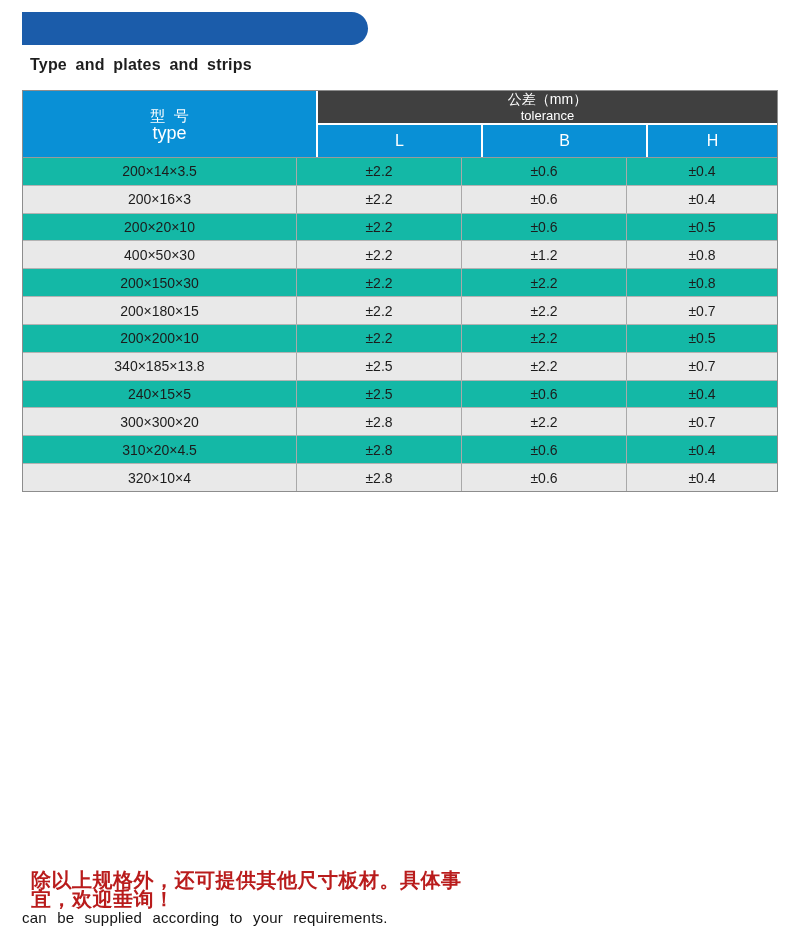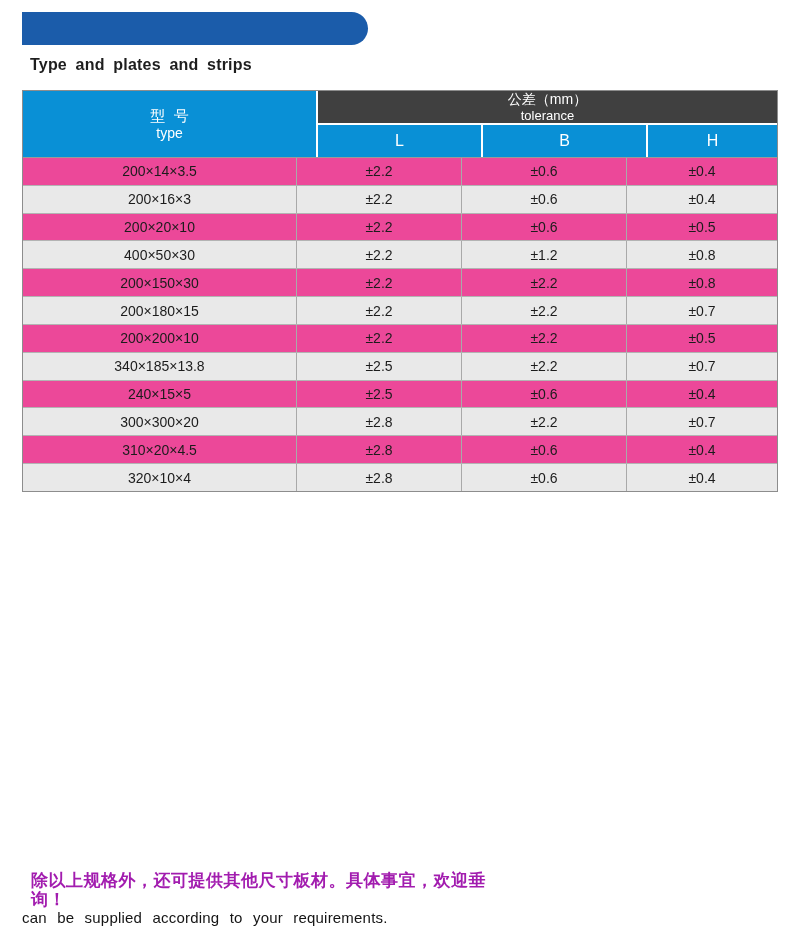--- a/index.html
+++ b/index.html
@@ -21,46 +21,46 @@
   
   .spec-table{
     position:absolute;left:22px;top:90px;width:756px;
     border:1px solid #8d8d8d;box-sizing:border-box;background:#fff;
   }
   .thead{display:flex;background:#ffffff;}
   .th{background:#0990d6;color:#fff;display:flex;flex-direction:column;
       align-items:center;justify-content:center;box-sizing:border-box;}
   .th-type{width:295px;border-right:2px solid #fff;height:66px;}
   .th-type .cn{font-size:15px;line-height:19px;white-space:pre;}
-  .th-type .en{font-size:14px;line-height:17px;}
+  .th-type .en{font-size:18px;line-height:17px;}
   .th-tol-wrap{flex:1;display:flex;flex-direction:column;}
   .tol-main{height:34px;border-bottom:2px solid #fff;box-sizing:border-box;
       background:#404040;color:#fff;display:flex;flex-direction:column;
       align-items:center;justify-content:space-between;}
   .tol-main .cn{font-size:14px;line-height:16px;}
   .tol-main .en{font-size:13px;line-height:15px;}
   .tol-sub{display:flex;height:32px;}
   .sub{background:#0990d6;color:#fff;display:flex;align-items:center;
       justify-content:center;font-size:16px;box-sizing:border-box;}
   .sub-l,.sub-b{width:165px;border-right:2px solid #fff;}
   .sub-h{flex:1;}
   .tbody{height:333px;display:flex;flex-direction:column;border-top:1px solid #9a9a9a;}
-  .trow{flex:1;display:flex;border-top:1px solid #b3b3b3;background:#ec4899;}
+  .trow{flex:1;display:flex;border-top:1px solid #b3b3b3;background:#14b8a6;}
   .trow:first-child{border-top:none;}
   .trow.odd{background:#e9e9e9;}
   .cell{display:flex;align-items:center;justify-content:center;
       font-size:14px;color:#1c1c1c;box-sizing:border-box;}
   .c-type{width:274px;border-right:1px solid #a9a9a9;}
   .c-l,.c-b{width:165px;border-right:1px solid #a9a9a9;}
   .c-h{flex:1;}
   
   .photos{position:absolute;left:0;top:500px;width:800px;height:365px;}
   
   .footer{position:absolute;left:22px;top:871px;width:476px;}
-  .f-cn{font-size:17px;font-weight:bold;color:#a21caf;line-height:19px;letter-spacing:.5px;padding-left:9px;}
+  .f-cn{font-size:20px;font-weight:bold;color:#b91c1c;line-height:19px;letter-spacing:.5px;padding-left:9px;}
   .f-en{font-size:15px;color:#141414;line-height:18px;word-spacing:6px;letter-spacing:.2px;}
 </style>
 </head>
 <body>
 
 <div id="page">
 
   <div class="title-badge">
     <span>板材、长条产品型号规格</span>
   </div>

